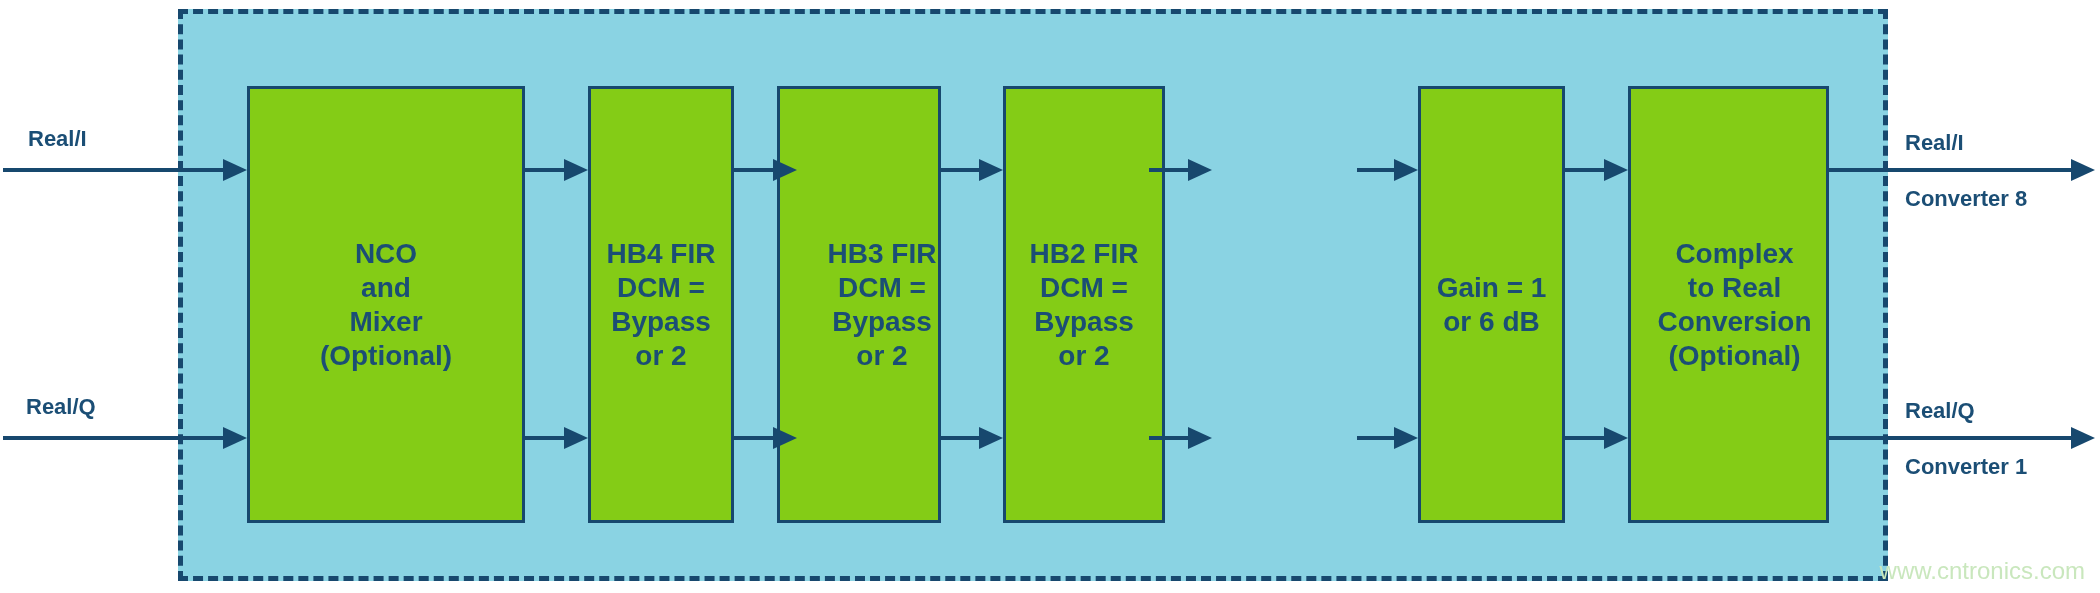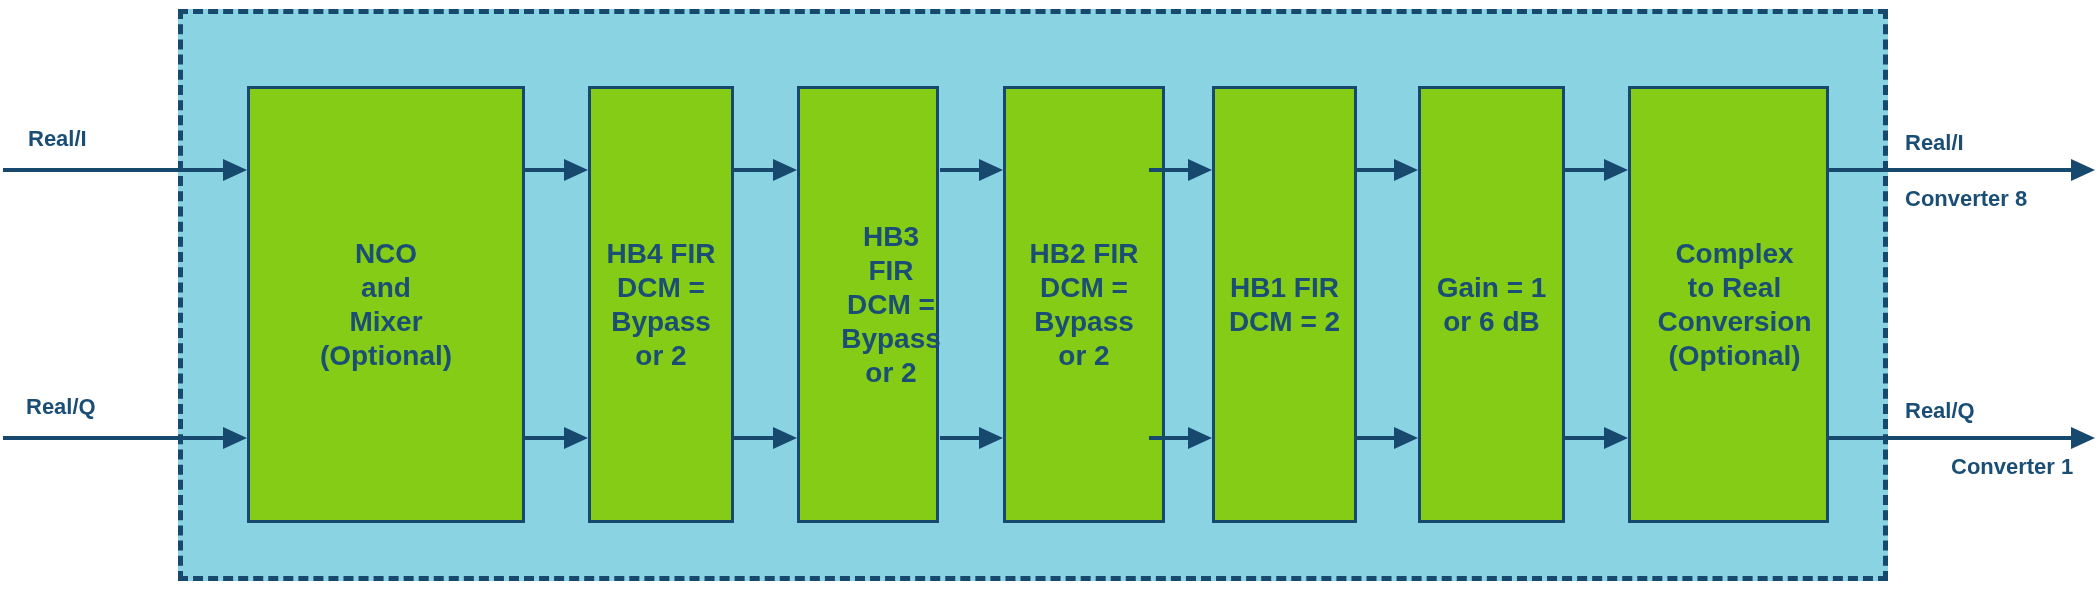--- a/index.html
+++ b/index.html
@@ -88,30 +88,28 @@
   <div class="dashed-box"></div>
 
   <div class="block" style="left:247px;  width:278px;">NCO
 and
 Mixer
 (Optional)</div>
   <div class="block" style="left:588px;  width:146px;">HB4 FIR
 DCM =
 Bypass
 or 2</div>
-  <div class="block" style="left:797px;  width:142px;padding-left:46px;">HB3 FIR
+  <div class="block" style="left:777px;  width:164px;padding-left:46px;">HB3 FIR
 DCM =
 Bypass
 or 2</div>
   <div class="block" style="left:1003px; width:162px;">HB2 FIR
 DCM =
 Bypass
 or 2</div>
-  <div class="block" style="left:1212px; width:145px;">HB1 FIR
-DCM = 2</div>
   <div class="block" style="left:1418px; width:147px;">Gain = 1
 or 6 dB</div>
   <div class="block" style="left:1628px; width:201px;padding-left:12px;">Complex
 to Real
 Conversion
 (Optional)</div>
 
   <div class="arrow" style="left:3px;    top:159px; width:244px;">
       <div class="shaft"></div>
       <div class="head"></div>
@@ -177,16 +175,17 @@
       <div class="shaft"></div>
       <div class="head"></div>
     </div>
 
   <div class="io-label" style="left:28px; top:126px;">Real/I</div>
   <div class="io-label" style="left:26px; top:394px;">Real/Q</div>
 
   <div class="io-label" style="left:1905px; top:130px;">Real/I</div>
   <div class="io-label" style="left:1905px; top:186px;">Converter 8</div>
   <div class="io-label" style="left:1905px; top:398px;">Real/Q</div>
-  <div class="io-label" style="left:1905px; top:454px;margin-left:46px;">Converter 1</div>
+  <div class="io-label" style="left:1905px; top:454px;">Converter 1</div>
 
+  <div class="watermark">www.cntronics.com</div>
 
 </div>
 
 </body></html>

